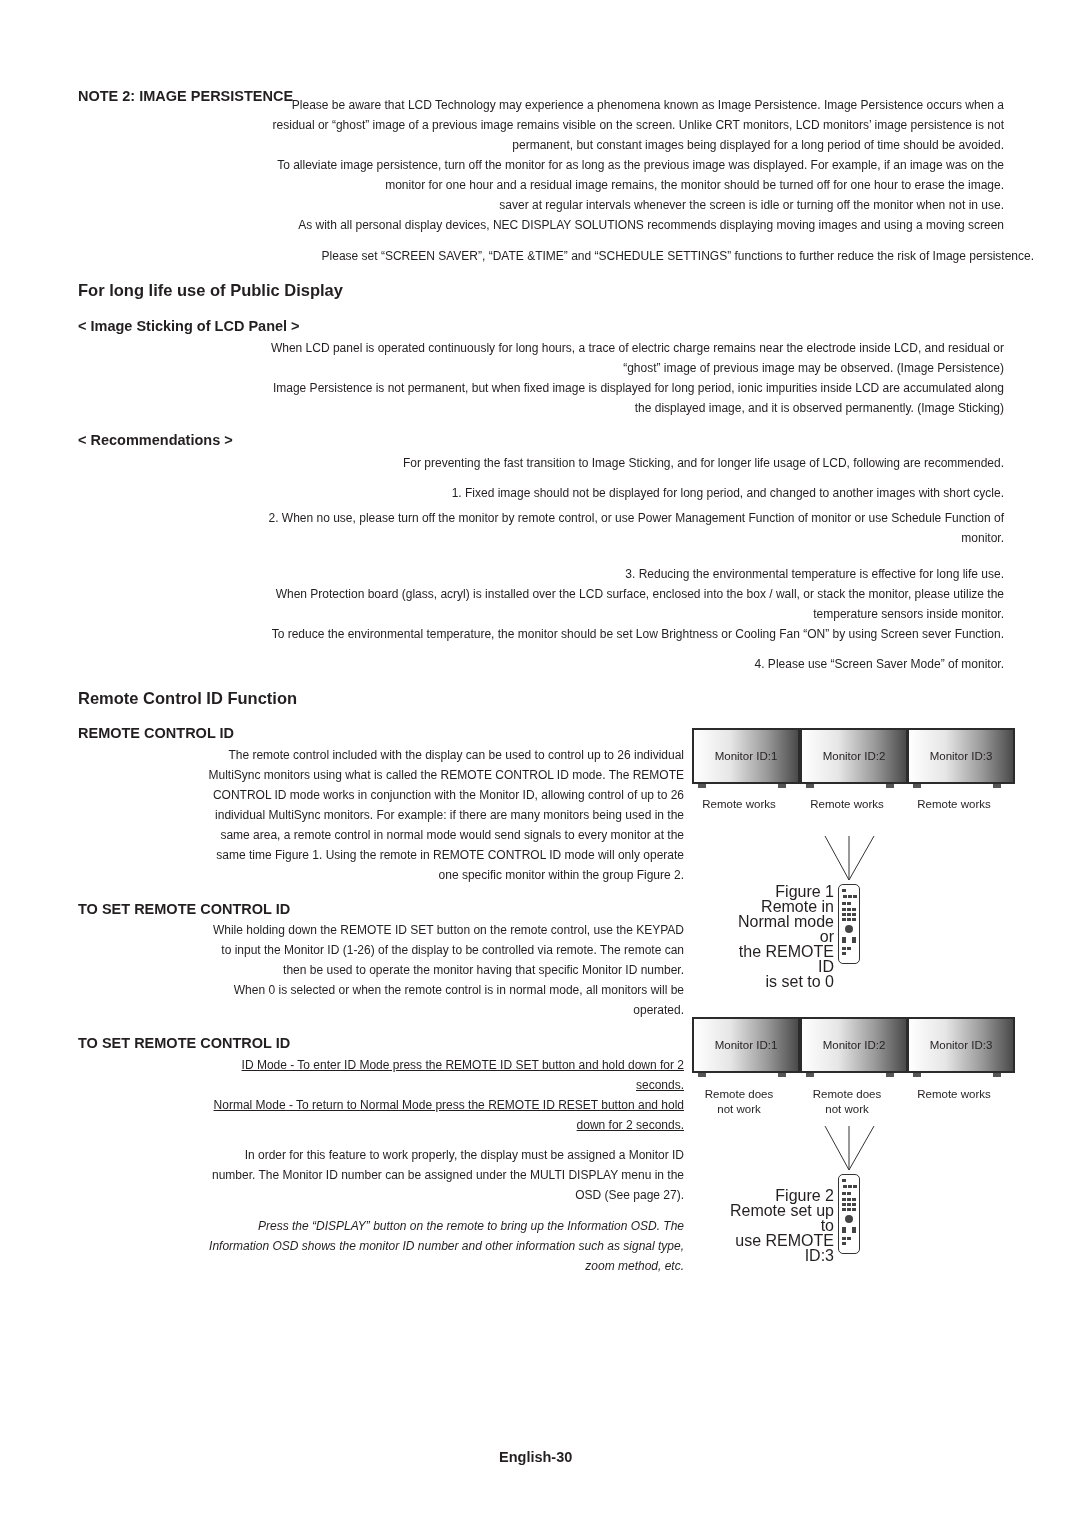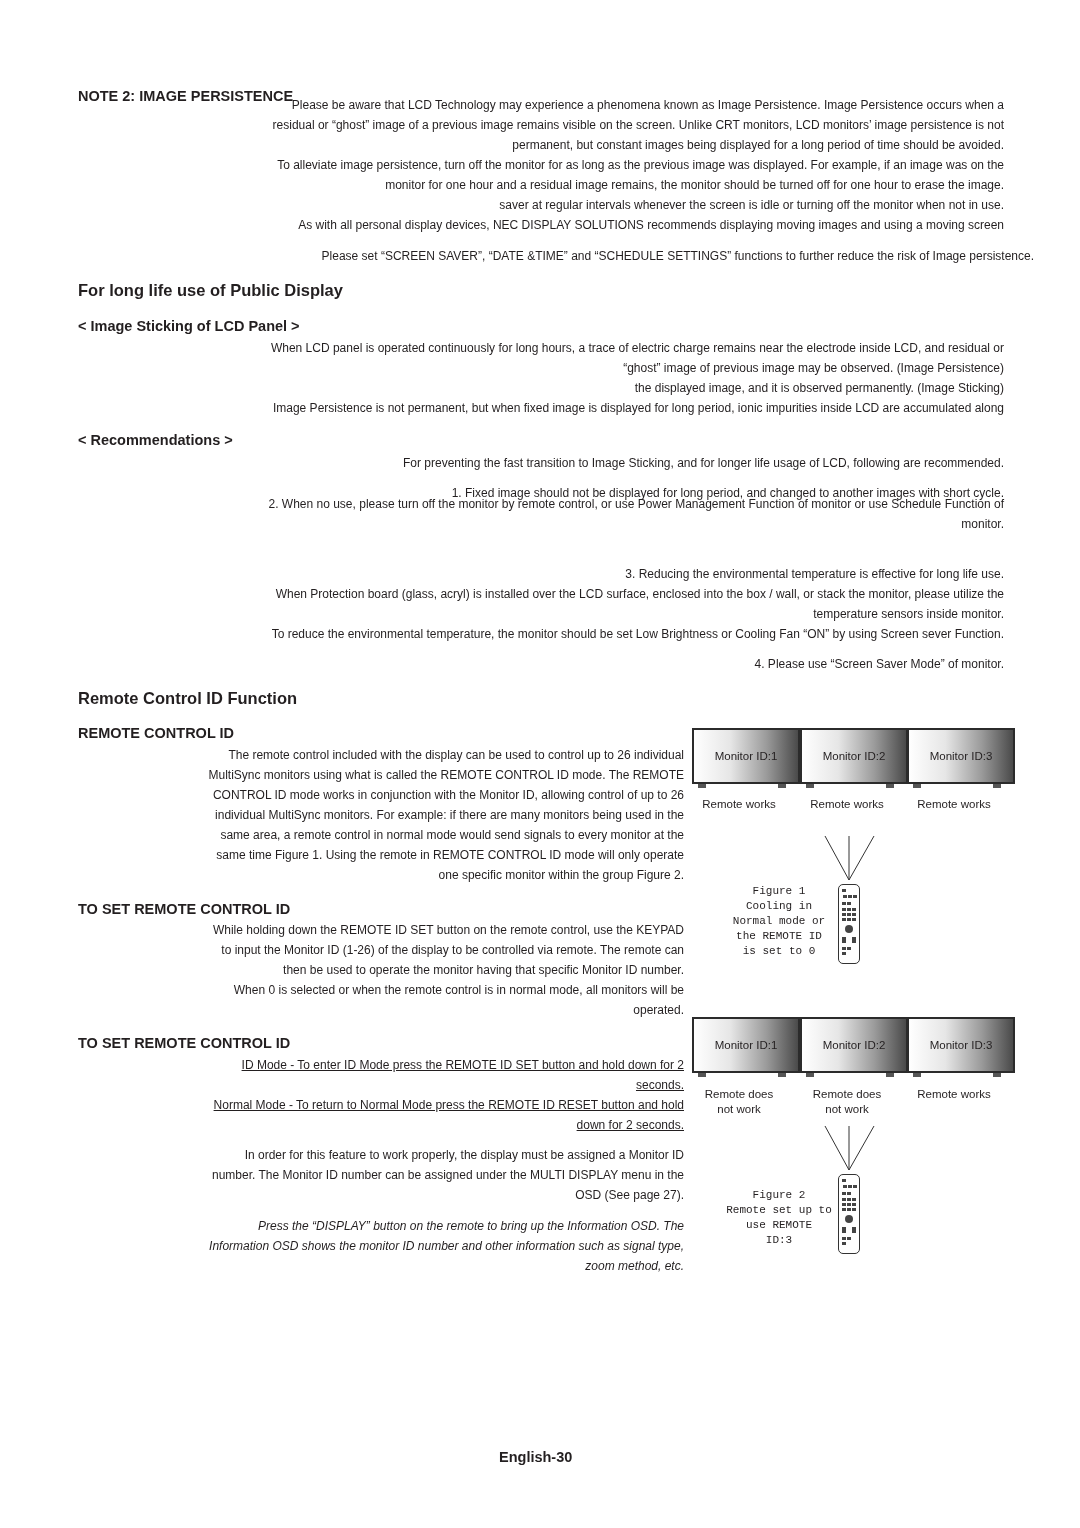--- a/index.html
+++ b/index.html
@@ -13,21 +13,21 @@
   .indent { left: 92px; width: 912px; }
   .num { left: 78px; width: 926px; }
   .narrow { left: 92px; width: 592px; }
   .italic { font-style: italic; }
   .monitor { position: absolute; width: 108px; height: 56px; border: 2px solid #2b2b2b;
              background: linear-gradient(to right, #ffffff 0%, #e6e6e6 35%, #9a9a9a 70%, #4a4a4a 100%);
              display: flex; align-items: center; justify-content: center;
              font-size: 11.5px; color: #231f20; box-sizing: border-box; }
   .foot { position: absolute; width: 8px; height: 4px; background: #555; }
   .cap { position: absolute; font-size: 11.5px; line-height: 15px; text-align: center; width: 110px; }
-  .figcap { position: absolute; font-size: 11px; line-height: 15px; text-align: center; width: 110px; font-family: Liberation Mono, monospace; }
+  .figcap { position: absolute; font-size: 16px; line-height: 15px; text-align: right; width: 110px; }
   .remote { position: absolute; width: 22px; height: 80px; border: 1.5px solid #333; border-radius: 5px; background: #fff; box-sizing: border-box; }
   .remote .k { position: absolute; background: #444; width: 4px; height: 3px; }
   .page-num { font-weight: bold; font-size: 14.5px; }
 </style>
 </head>
 <body>
 
 <div class="abs h-bold" style="left:78px; top:88px;">NOTE 2: IMAGE PERSISTENCE</div>
 <div class="abs indent" style="top:95px;">
   <p class="p">Please be aware that LCD Technology may experience a phenomena known as Image Persistence. Image Persistence occurs when a</p>
@@ -38,30 +38,30 @@
   <p class="p">saver at regular intervals whenever the screen is idle or turning off the monitor when not in use.</p>
   <p class="p">As with all personal display devices, NEC DISPLAY SOLUTIONS recommends displaying moving images and using a moving screen</p>
 </div>
 <p class="abs p indent" style="top:246px;margin-left:30px;">Please set “SCREEN SAVER”, “DATE &amp;TIME” and “SCHEDULE SETTINGS” functions to further reduce the risk of Image persistence.</p>
 
 <div class="abs h-sec" style="left:78px; top:281px;">For long life use of Public Display</div>
 <div class="abs h-sub" style="left:78px; top:318px;">&lt; Image Sticking of LCD Panel &gt;</div>
 <div class="abs indent" style="top:338px;">
   <p class="p">When LCD panel is operated continuously for long hours, a trace of electric charge remains near the electrode inside LCD, and residual or</p>
   <p class="p">“ghost” image of previous image may be observed. (Image Persistence)</p>
+  <p class="p">Image Persistence is not permanent, but when fixed image is displayed for long period, ionic impurities inside LCD are accumulated along</p>
   <p class="p">the displayed image, and it is observed permanently. (Image Sticking)</p>
-  <p class="p">Image Persistence is not permanent, but when fixed image is displayed for long period, ionic impurities inside LCD are accumulated along</p>
 </div>
 <div class="abs h-sub" style="left:78px; top:432px;">&lt; Recommendations &gt;</div>
 <p class="abs p indent" style="top:453px;">For preventing the fast transition to Image Sticking, and for longer life usage of LCD, following are recommended.</p>
 
 <div class="abs num" style="top:483px;">
   <p class="p">1. Fixed image should not be displayed for long period, and changed to another images with short cycle.</p>
 </div>
-<div class="abs num" style="top:494px;">
+<div class="abs num" style="top:508px;">
   <p class="p">2. When no use, please turn off the monitor by remote control, or use Power Management Function of monitor or use Schedule Function of</p>
   <p class="p" style="padding-left:14px;">monitor.</p>
 </div>
 <div class="abs num" style="top:564px;">
   <p class="p">3. Reducing the environmental temperature is effective for long life use.</p>
   <p class="p" style="padding-left:14px;">When Protection board (glass, acryl) is installed over the LCD surface, enclosed into the box / wall, or stack the monitor, please utilize the</p>
   <p class="p" style="padding-left:14px;">temperature sensors inside monitor.</p>
   <p class="p" style="padding-left:14px;">To reduce the environmental temperature, the monitor should be set Low Brightness or Cooling Fan “ON” by using Screen sever Function.</p>
 </div>
 <div class="abs num" style="top:654px;">
@@ -123,21 +123,21 @@
   <div class="cap" style="left:899px; top:797px;">Remote works</div>
 
   <svg class="abs" style="left:815px; top:830px;" width="70" height="55">
     <line x1="10" y1="6" x2="34" y2="50" stroke="#333" stroke-width="1"></line>
     <line x1="34" y1="6" x2="34" y2="50" stroke="#333" stroke-width="1"></line>
     <line x1="59" y1="6" x2="34" y2="50" stroke="#333" stroke-width="1"></line>
   </svg>
 
   <div class="figcap" style="left:724px; top:884px;">
     <div>Figure 1</div>
-    <div>Cooling in</div>
+    <div>Remote in</div>
     <div>Normal mode or</div>
     <div>the REMOTE ID</div>
     <div>is set to 0</div>
   </div>
 
   <div class="remote" style="left:838px; top:884px;">
     <span class="k" style="left:3px; top:4px;"></span>
     <span class="k" style="left:4px; top:10px;"></span>
       <span class="k" style="left:9px; top:10px;"></span>
       <span class="k" style="left:14px; top:10px;"></span>

